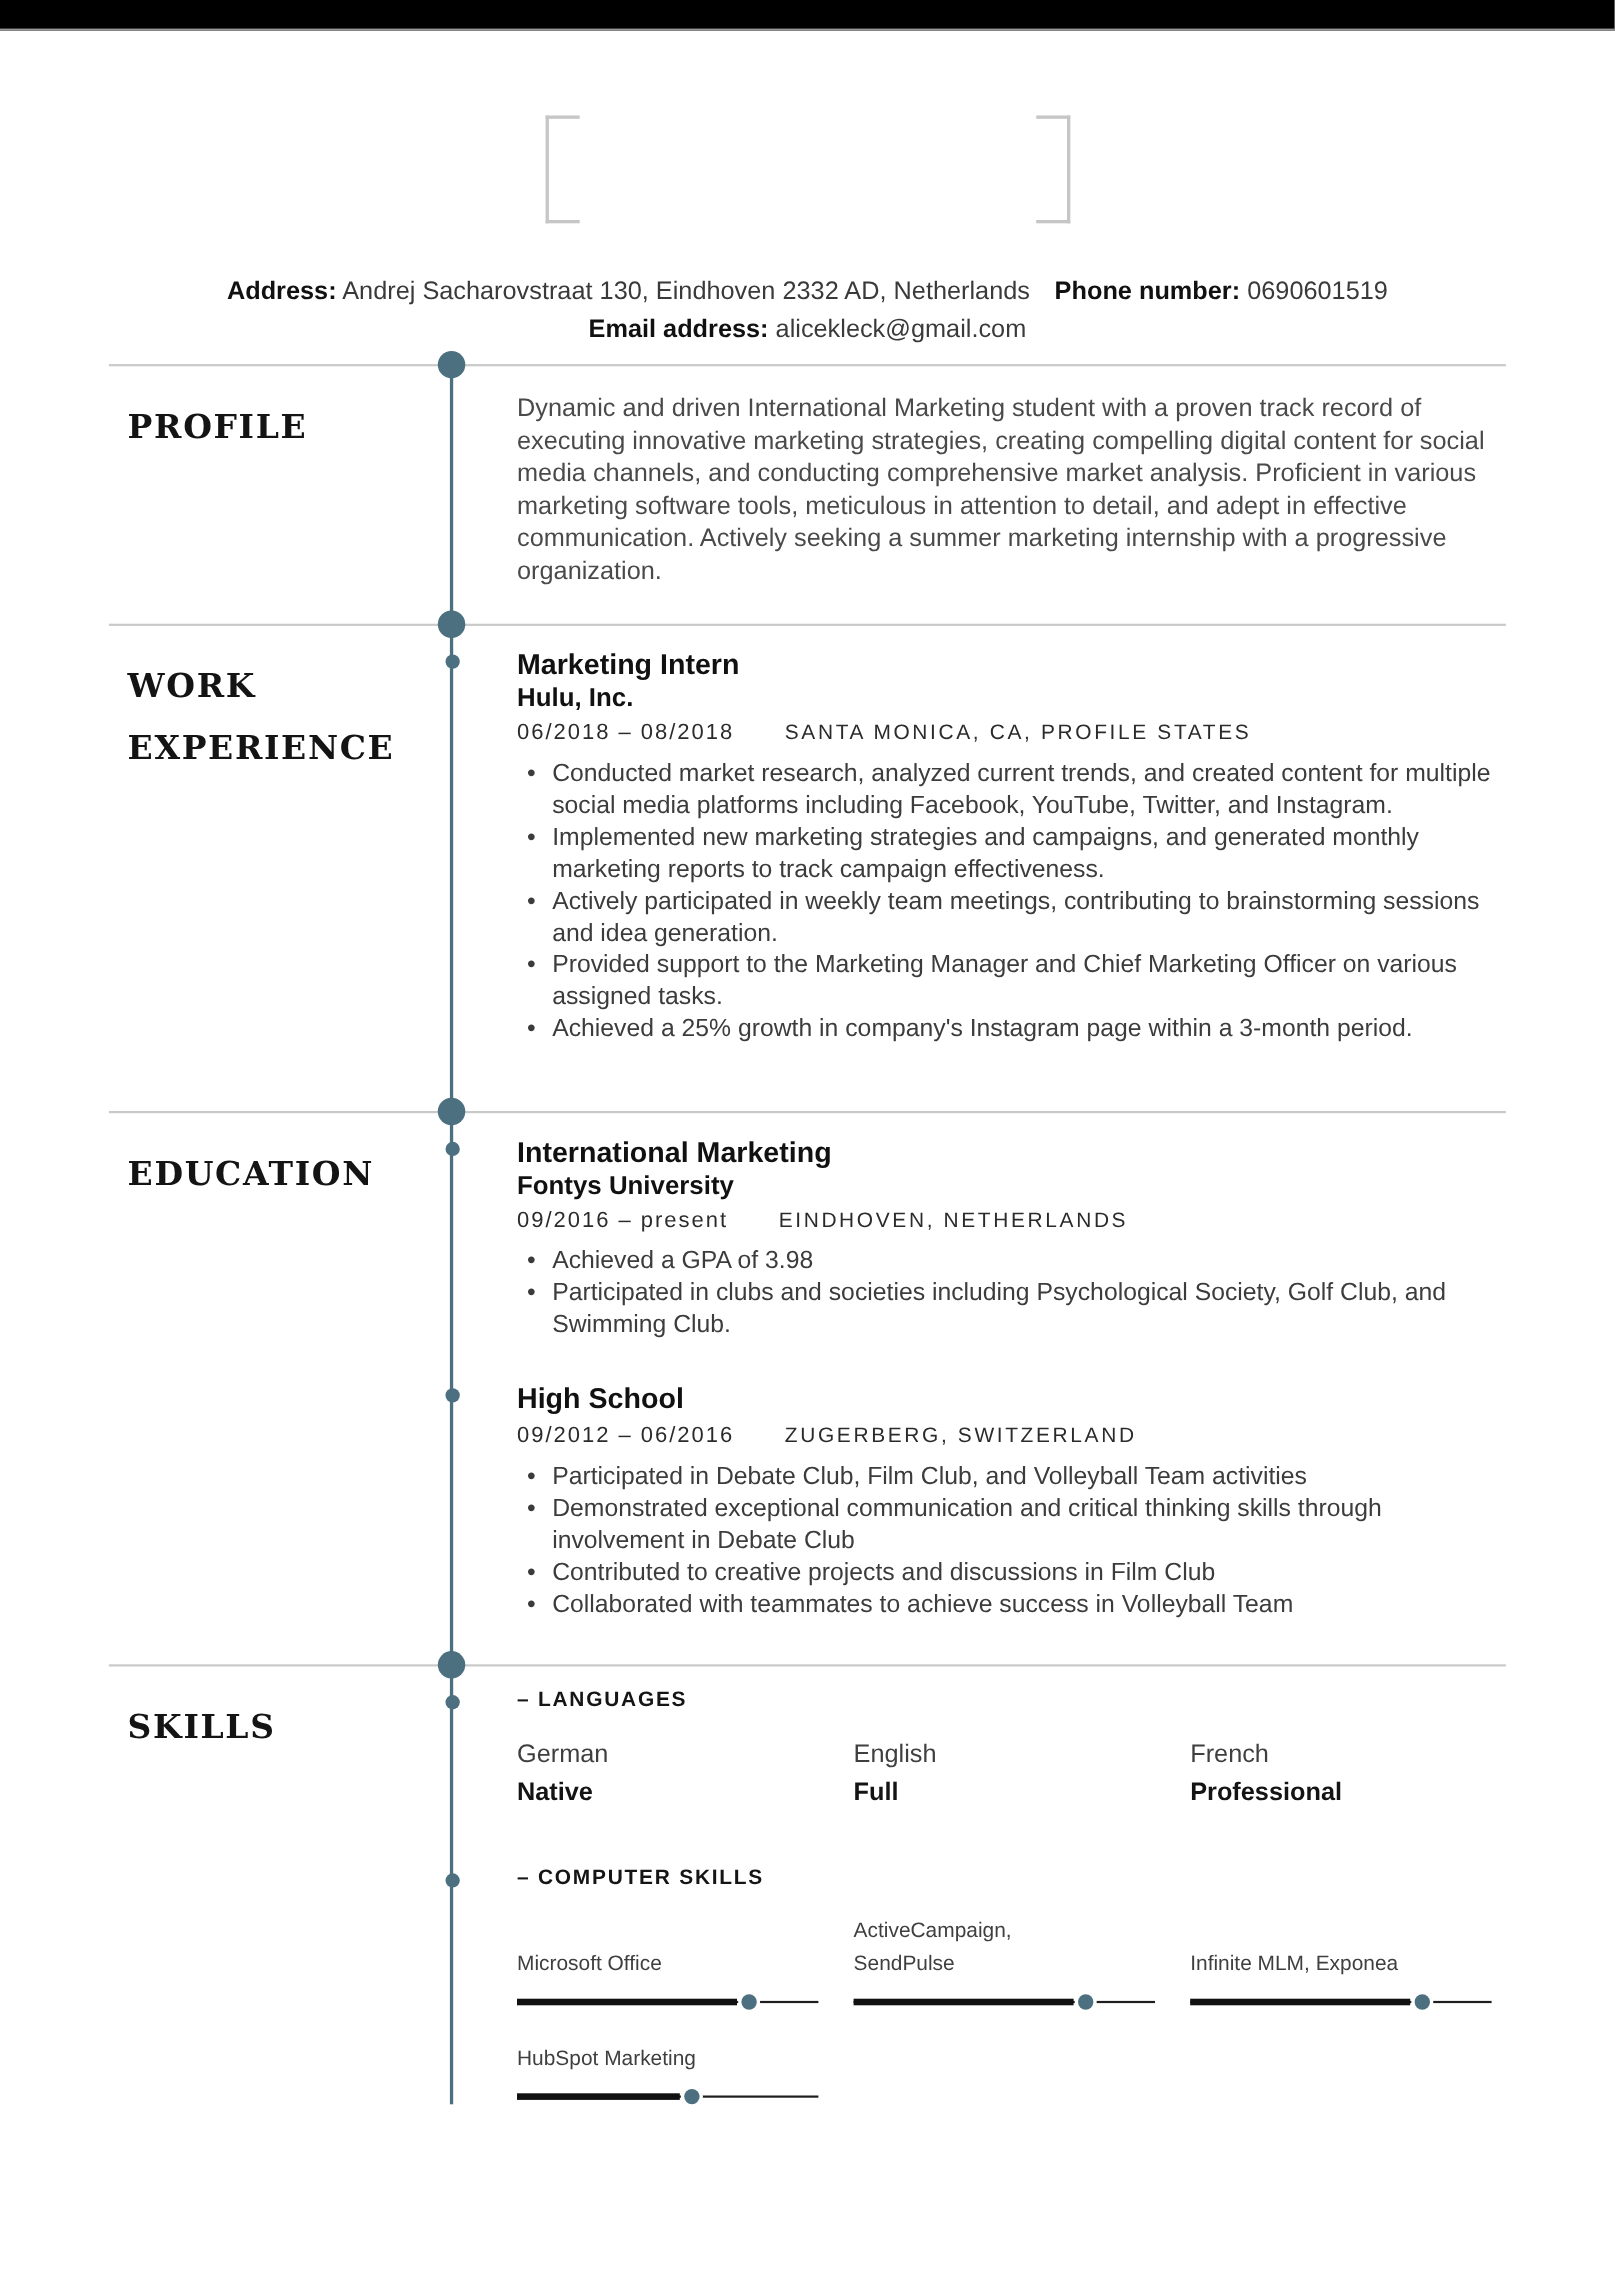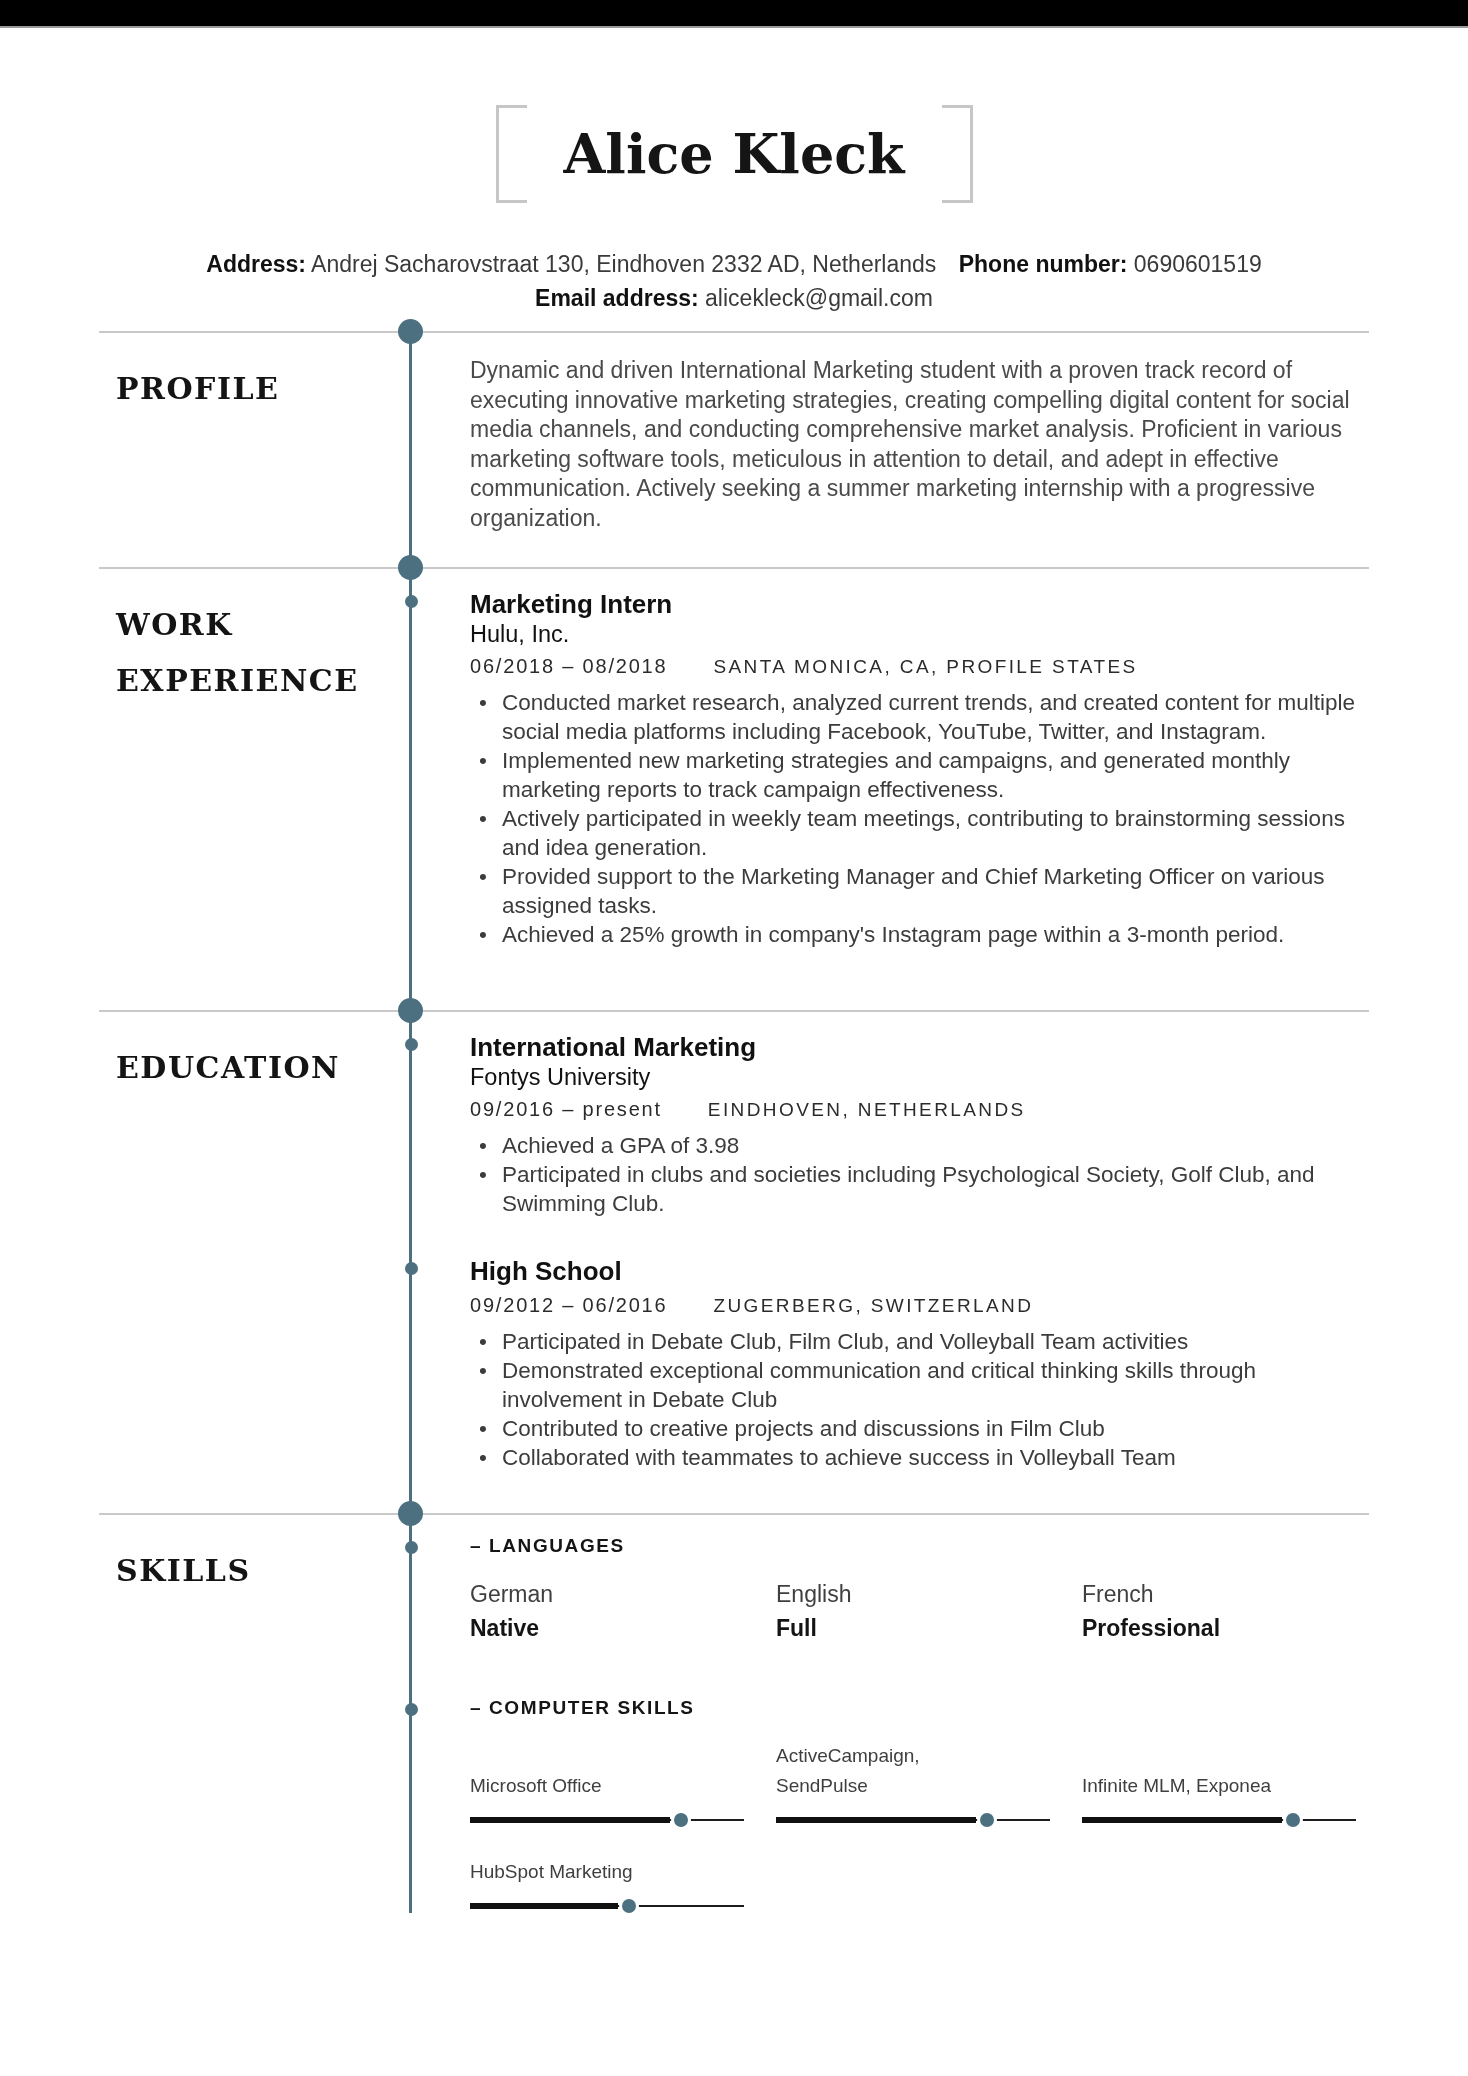--- a/index.html
+++ b/index.html
@@ -60,21 +60,21 @@
   .content{padding-left:59px;width:958px;}
 
   
   .entry{position:relative;}
   .entry + .entry{margin-top:38px;}
   .small-dot{
     position:absolute;left:-65px;top:6px;width:13px;height:13px;
     border-radius:50%;background:var(--accent);
   }
   .role{font-size:26px;font-weight:bold;color:#111111;line-height:31px;}
-  .org{font-size:23.5px;font-weight:normal;color:#111111;line-height:28px;}
+  .org{font-size:23.5px;font-weight:bold;color:#111111;line-height:28px;}
   .dateline{display:flex;gap:46px;margin-top:7px;align-items:baseline;}
   .dates{font-size:20px;color:#2b2b2b;letter-spacing:1.8px;white-space:nowrap;text-align:right;}
   .location{font-size:19px;color:#2b2b2b;letter-spacing:2.4px;white-space:nowrap;}
   .bullets{margin:10px 0 0;padding:0;list-style:none;}
   .bullets li{display:flex;font-size:22.5px;line-height:29px;color:#3c3c3c;}
   .bullets .marker{flex:0 0 32px;padding-left:9px;color:#3c3c3c;}
   .bullets .btxt{flex:1;}
   .profile-text{font-size:23px;line-height:29.5px;color:#4a4a4a;width:900px;margin-top:3px;}
 
   
@@ -97,21 +97,20 @@
 </style>
 </head>
 <body>
 
 <div class="top-bar"></div>
 
 <header>
   <div class="name-box">
     <span class="bracket left"></span>
     <span class="bracket right"></span>
-    <div class="name">Alice Kleck</div>
   </div>
   <div class="contact">
     <div>
       <b>Address:</b>
       <span>Andrej Sacharovstraat 130, Eindhoven 2332 AD, Netherlands</span><span class="gap"></span>
       <b>Phone number:</b>
       <span>0690601519</span>
     </div>
     <div>
       <b>Email address:</b>

